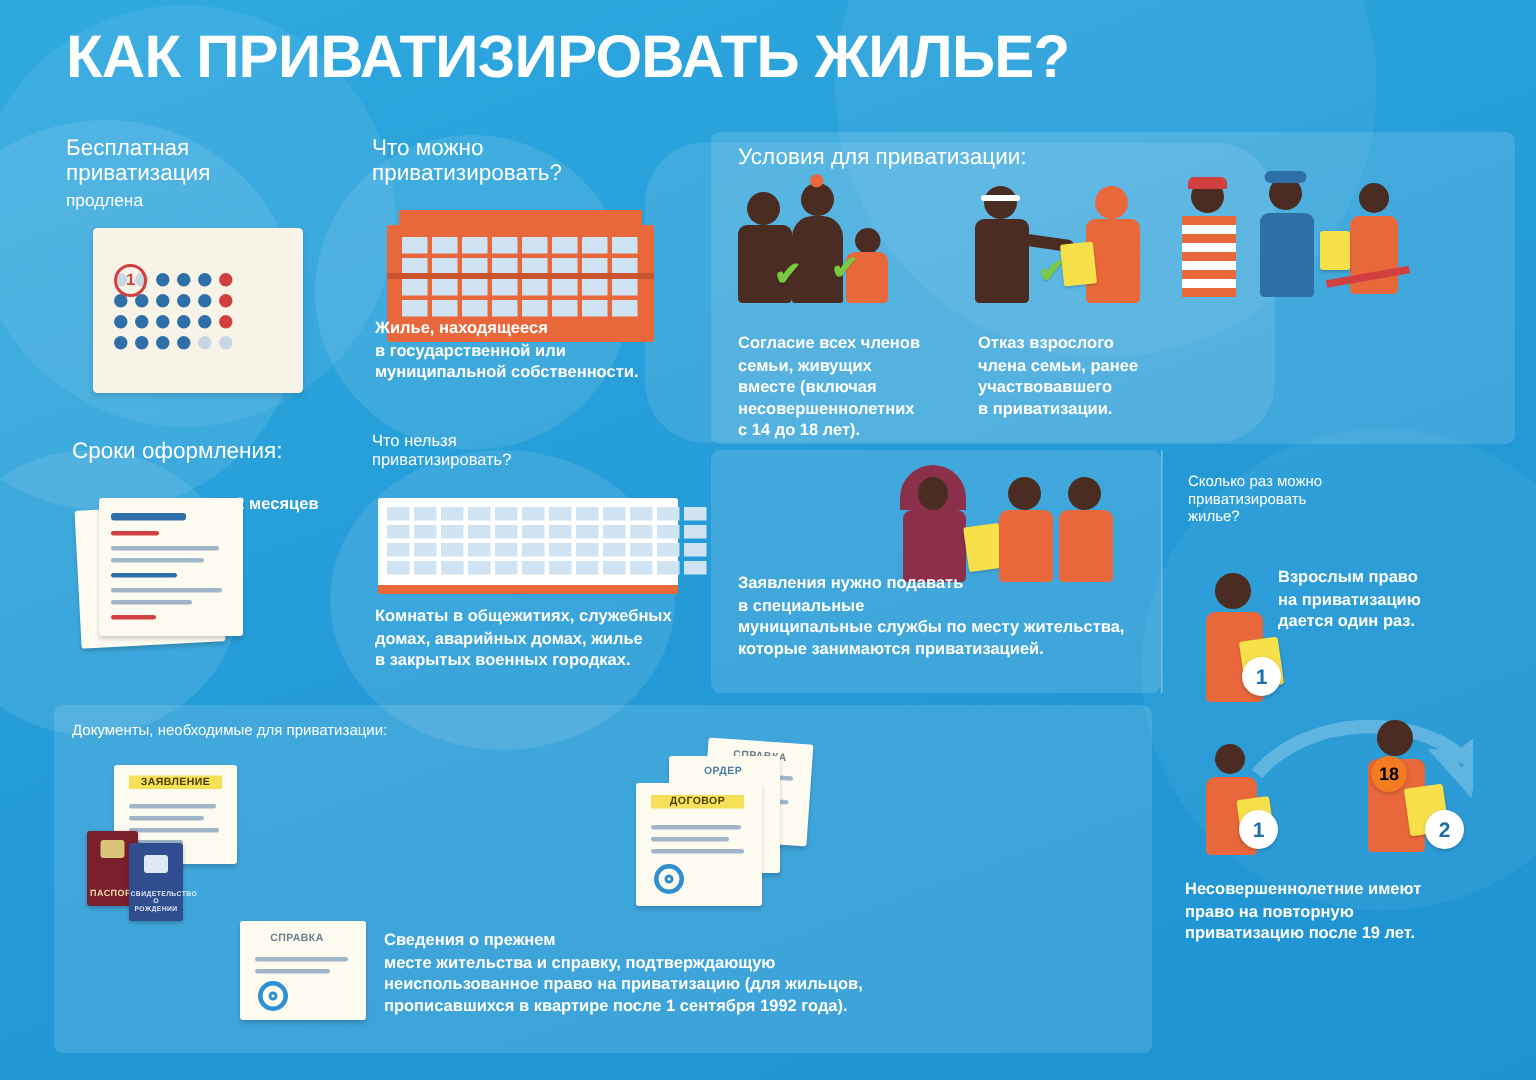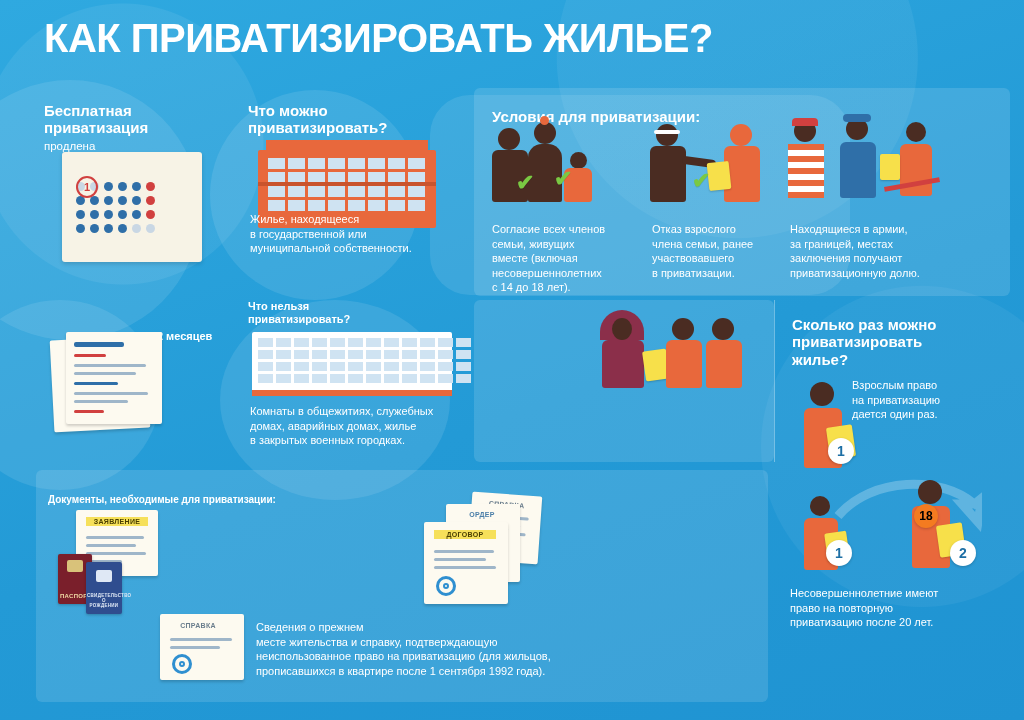--- a/index.html
+++ b/index.html
@@ -20,22 +20,22 @@
       linear-gradient(160deg,#2fa9e0 0%, #239ad6 55%, #1f93d2 100%);
   }
   .title {
     position:absolute; left:44px; top:16px;
     font-size:40px; font-weight:bold; color:#ffffff;
     letter-spacing:-0.5px; white-space:nowrap;
   }
 
   
   .panel { position:absolute; }
-  .h2 { color:#ffffff; font-weight:bold; line-height:1.15;margin-top:12px; }
-  .body-txt { font-size:11px; line-height:1.32; }
+  .h2 { color:#ffffff; font-weight:normal; line-height:1.15; }
+  .body-txt { font-size:11px; line-height:1.32;font-weight:bold; }
   .white { color:#ffffff; }
 
   .blob {
     position:absolute; border-radius:50%;
     background:rgba(255,255,255,0.10);
   }
   .panel-light {
     position:absolute;
     background:#ffffff;
     opacity:0.13;
@@ -209,20 +209,23 @@
         <div class="w"></div>
         <div class="w"></div>
     </div>
     <div style="position:absolute;left:0px;top:42px;width:178px;height:4px;background:#c9542d;"></div>
   </div>
 
   <div class="body-txt white" style="position:absolute;left:250px;top:212px;width:200px;white-space:pre-line;">Жилье, находящееся
 в государственной или
 муниципальной собственности.</div>
 
+  <div class="panel" style="left:48px;top:292px;width:200px;">
+    <div class="h2" style="font-size:15px;">Сроки оформления:</div>
+  </div>
   <div class="white" style="position:absolute;left:142px;top:330px;font-size:11px;font-weight:bold;">от 2 месяцев</div>
 
   <div class="docstack" style="left:52px;top:330px;width:150px;height:110px;">
     <div class="sheet" style="left:0;top:8px;width:96px;height:92px;transform:rotate(-3deg);"></div>
     <div class="sheet" style="left:14px;top:2px;width:96px;height:92px;">
       <div class="line blue" style="left:8px;top:10px;width:50px;height:5px;"></div>
       <div class="line red" style="left:8px;top:22px;width:32px;"></div>
       <div class="line" style="left:8px;top:32px;width:72px;"></div>
       <div class="line" style="left:8px;top:40px;width:62px;"></div>
       <div class="line blue" style="left:8px;top:50px;width:44px;"></div>
@@ -337,40 +340,40 @@
     <div class="torso" style="left:0px;top:34px;width:36px;height:54px;background:#e8683c;"></div>
     <div style="position:absolute;left:0px;top:34px;width:36px;height:54px;background:repeating-linear-gradient(0deg,#e8683c 0 6px, #ffffff 6px 12px);"></div>
     <div class="head" style="left:58px;top:8px;width:22px;height:22px;background:#4a2c22;"></div>
     <div style="position:absolute;left:55px;top:4px;width:28px;height:8px;background:#2f6fa8;border-radius:4px;"></div>
     <div class="torso" style="left:52px;top:32px;width:36px;height:56px;background:#2f6fa8;"></div>
     <div class="head" style="left:118px;top:12px;width:20px;height:20px;background:#4a2c22;"></div>
     <div class="torso" style="left:112px;top:34px;width:32px;height:52px;background:#e8683c;"></div>
     <div class="yellowcard" style="left:92px;top:44px;width:20px;height:26px;"></div>
     <div style="position:absolute;left:96px;top:72px;width:56px;height:5px;background:#d1403f;transform:rotate(-10deg);"></div>
   </div>
-  <div class="body-txt white" style="position:absolute;left:790px;top:222px;width:185px;white-space:pre-line;">Находящиеся в армии,
-за границей, местах
-заключения получают
-приватизационную долю.</div>
 
   <div class="panel-light" style="left:474px;top:300px;width:300px;height:162px;"></div>
 
   <div class="person" style="left:600px;top:310px;width:150px;height:80px;">
     <div style="position:absolute;left:0px;top:0px;width:44px;height:30px;background:#8b2f4a;border-radius:22px 22px 0 0;"></div>
     <div class="head" style="left:12px;top:8px;width:20px;height:22px;background:#4a2c22;"></div>
     <div class="torso" style="left:2px;top:30px;width:42px;height:48px;background:#8b2f4a;"></div>
     <div class="yellowcard" style="left:44px;top:40px;width:24px;height:30px;transform:rotate(-8deg);"></div>
     <div class="head" style="left:72px;top:8px;width:22px;height:22px;background:#4a2c22;"></div>
     <div class="torso" style="left:66px;top:30px;width:36px;height:48px;background:#e8683c;"></div>
     <div class="head" style="left:112px;top:8px;width:22px;height:22px;background:#4a2c22;"></div>
     <div class="torso" style="left:106px;top:30px;width:36px;height:48px;background:#e8683c;"></div>
   </div>
 
-
-  <div class="h2" style="position:absolute;left:792px;top:304px;font-size:15px;white-space:pre-line;width:200px;">Сколько раз можно
+  <div class="body-txt white" style="position:absolute;left:492px;top:382px;width:270px;white-space:pre-line;">Заявления нужно подавать
+в специальные
+муниципальные службы по месту жительства,
+которые занимаются приватизацией.</div>
+
+  <div class="h2" style="position:absolute;left:792px;top:316px;font-size:10px;white-space:pre-line;width:200px;">Сколько раз можно
 приватизировать
 жилье?</div>
 
   <div class="body-txt white" style="position:absolute;left:852px;top:378px;width:150px;white-space:pre-line;">Взрослым право
 на приватизацию
 дается один раз.</div>
 
   <div class="person" style="left:796px;top:382px;width:60px;height:90px;">
     <div class="head" style="left:14px;top:0px;width:24px;height:24px;background:#4a2c22;"></div>
     <div class="torso" style="left:8px;top:26px;width:38px;height:60px;background:#e8683c;"></div>
@@ -394,21 +397,21 @@
   <div class="person" style="left:902px;top:480px;width:64px;height:96px;">
     <div class="head" style="left:16px;top:0px;width:24px;height:24px;background:#4a2c22;"></div>
     <div class="torso" style="left:10px;top:26px;width:38px;height:62px;background:#e8683c;"></div>
     <div class="yellowcard" style="left:36px;top:44px;width:26px;height:32px;transform:rotate(-8deg);"></div>
   </div>
   <div class="badge orange" style="left:914px;top:504px;width:24px;height:24px;font-size:12px;">18</div>
   <div class="badge" style="left:950px;top:540px;width:26px;height:26px;font-size:14px;">2</div>
 
   <div class="body-txt white" style="position:absolute;left:790px;top:586px;width:210px;white-space:pre-line;">Несовершеннолетние имеют
 право на повторную
-приватизацию после 20 лет.</div>
+приватизацию после 19 лет.</div>
 
   <div class="panel-light" style="left:36px;top:470px;width:732px;height:232px;"></div>
   <div class="h2" style="position:absolute;left:48px;top:482px;font-size:10px;">Документы, необходимые для приватизации:</div>
 
   <div class="docstack" style="left:58px;top:510px;width:110px;height:110px;">
     <div class="sheet" style="left:18px;top:0px;width:82px;height:66px;">
       <div class="doc-label" style="left:10px;top:7px;width:62px;">ЗАЯВЛЕНИЕ</div>
       <div class="line" style="left:10px;top:26px;width:58px;"></div>
       <div class="line" style="left:10px;top:34px;width:50px;"></div>
       <div class="line" style="left:10px;top:42px;width:60px;"></div>

